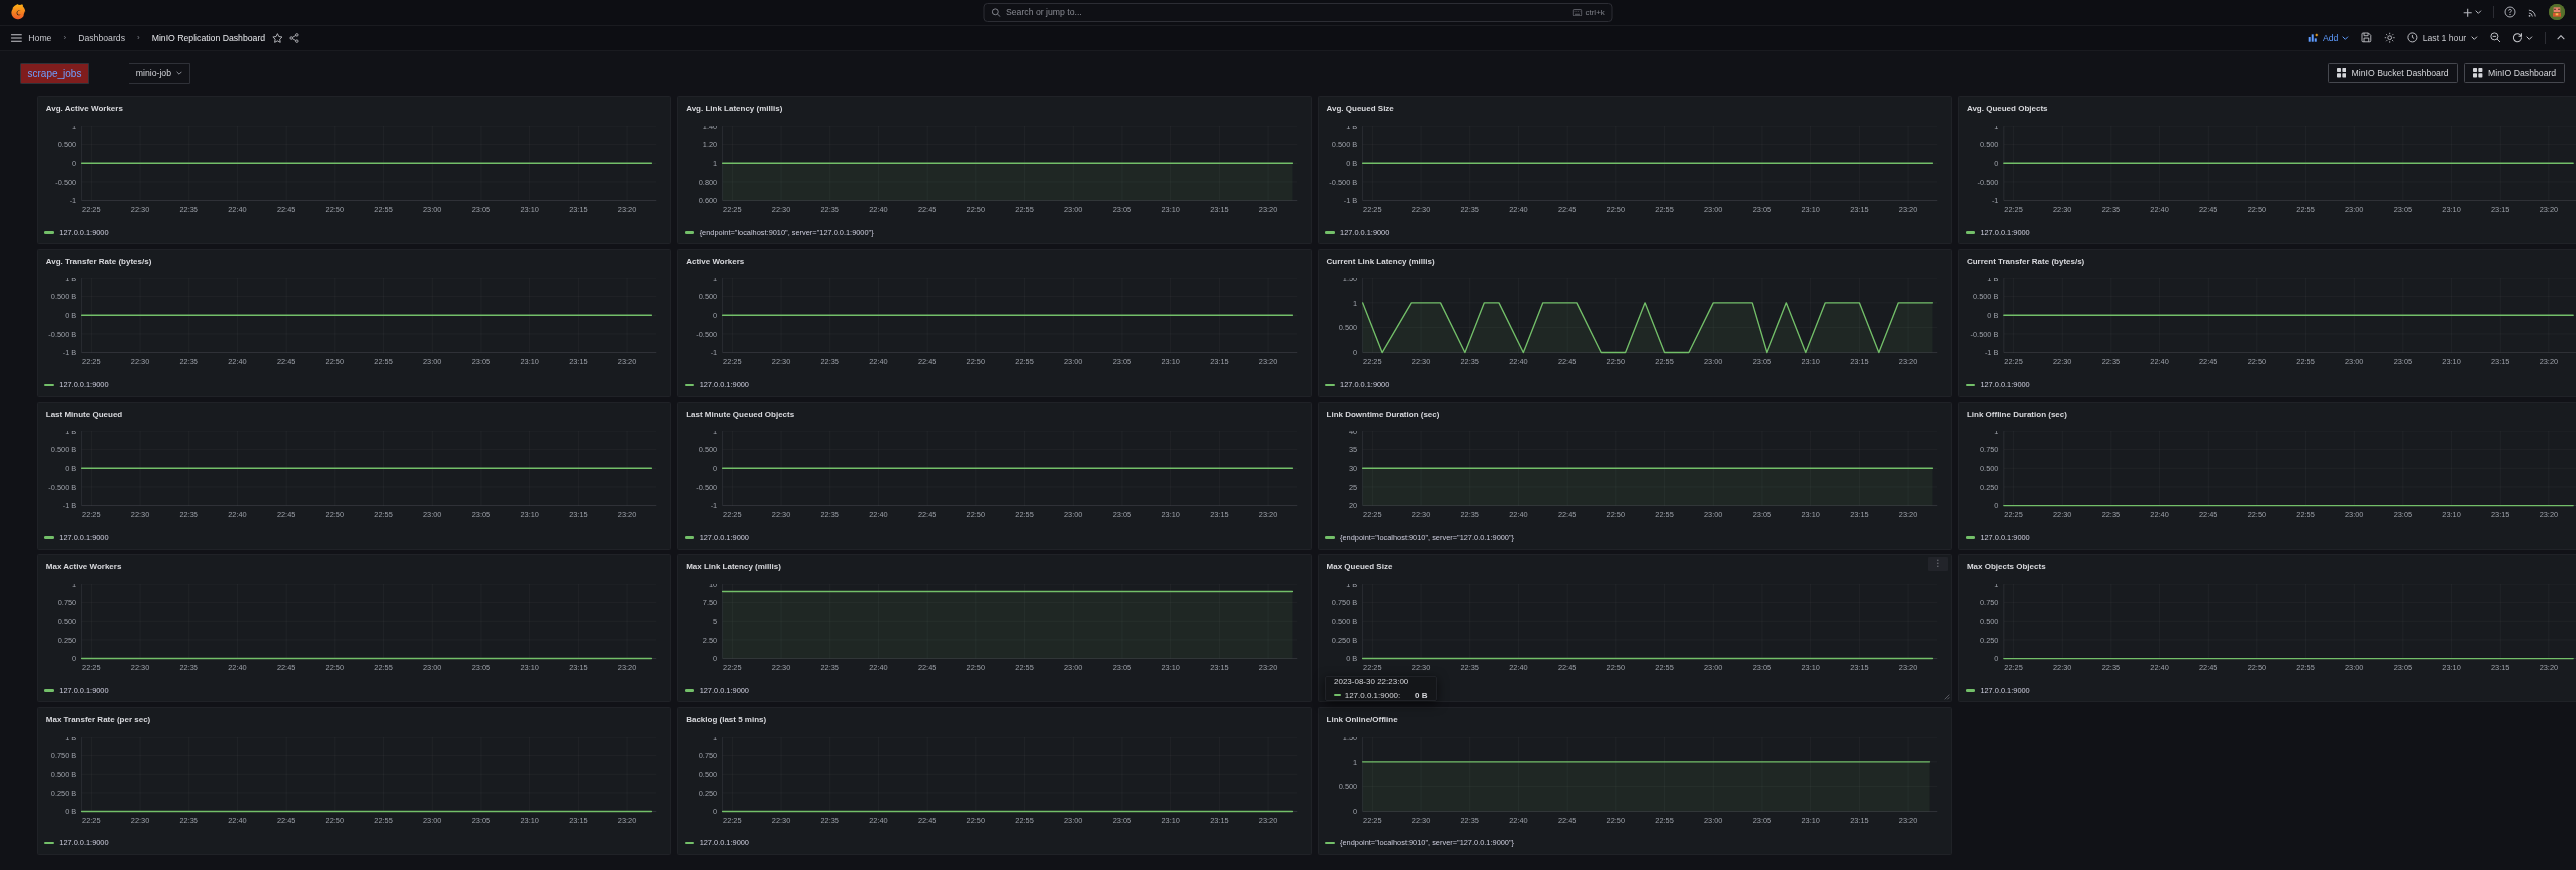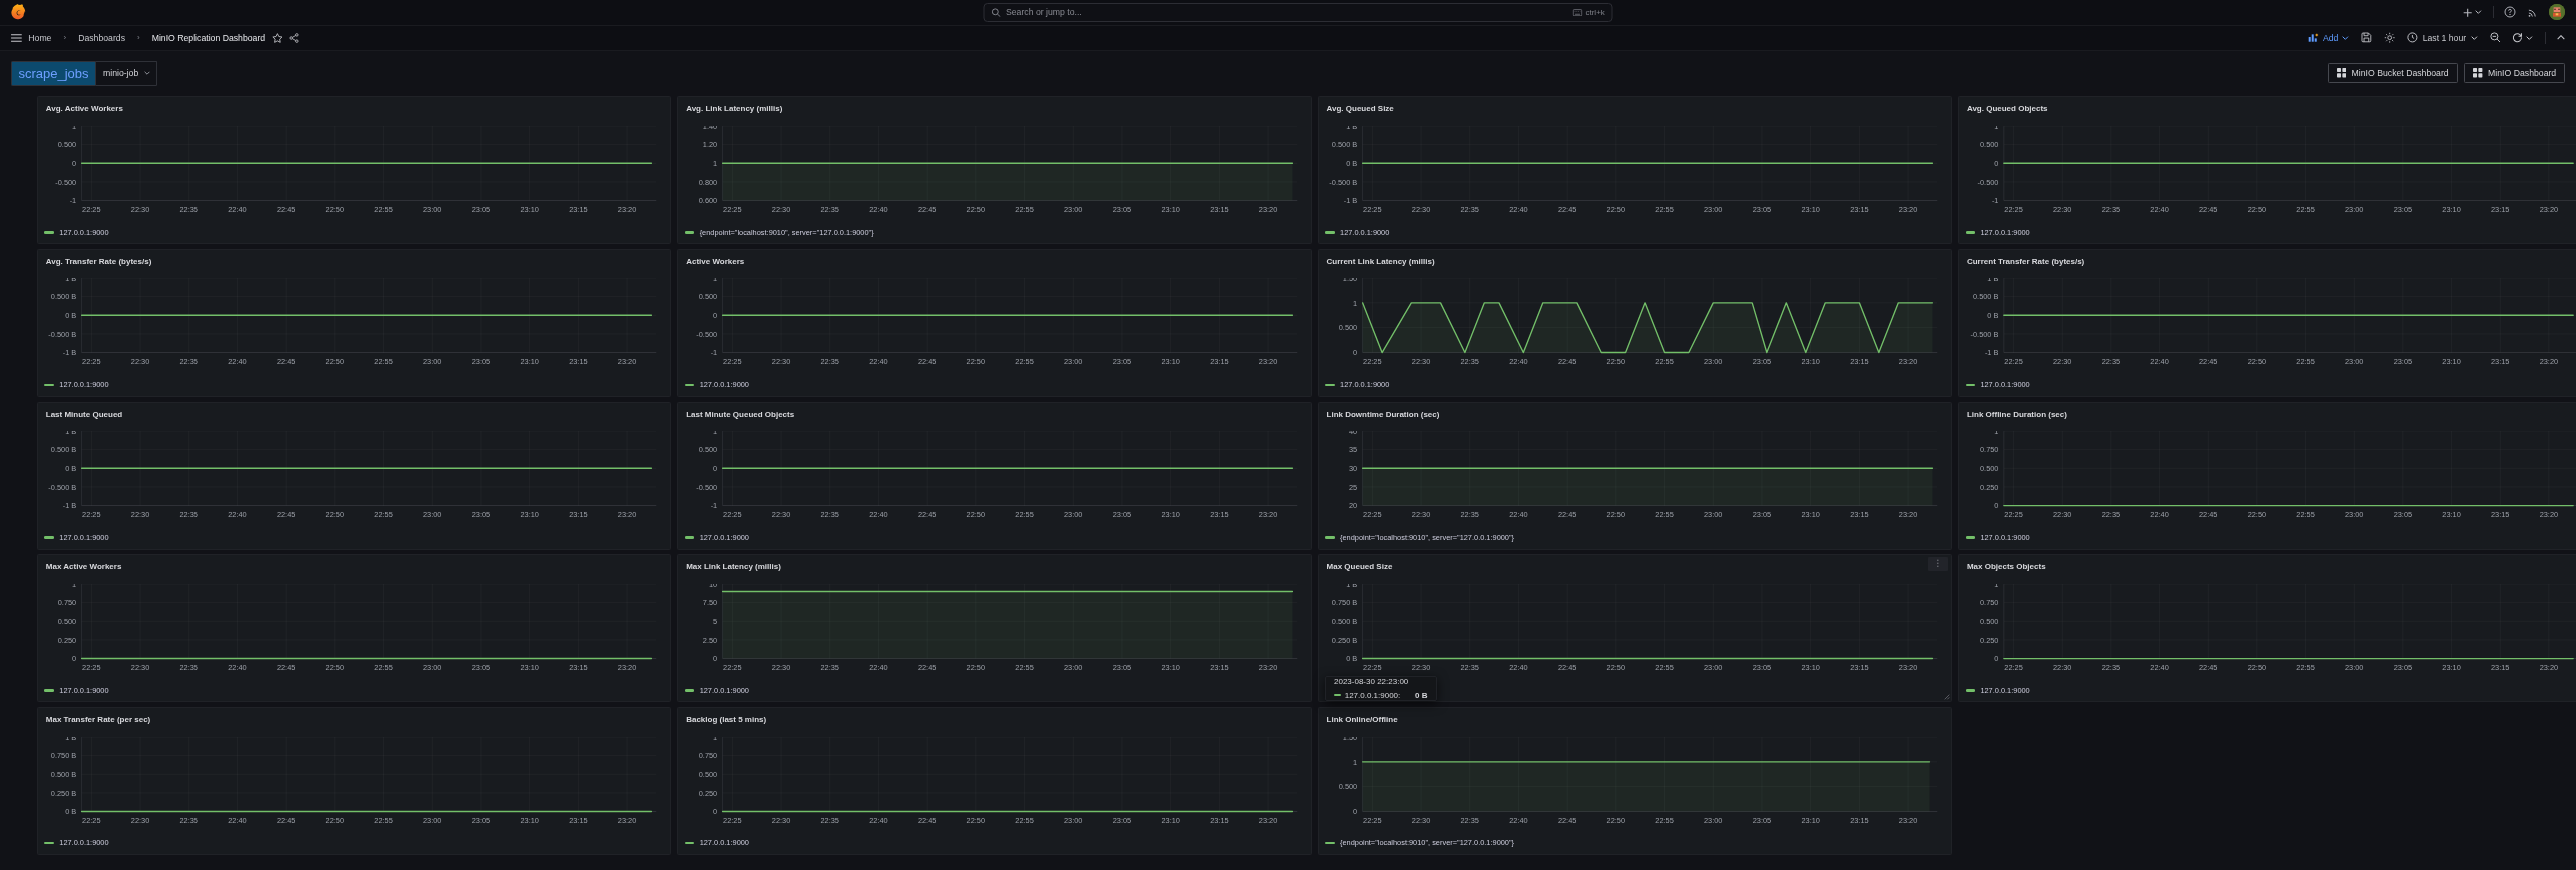--- a/index.html
+++ b/index.html
@@ -29,24 +29,24 @@
   .crumbs .sep { color:#7e8088; font-size:8px; }
   .crumbs .last { color:#e7e8ec; }
   .bar2-right { margin-left:auto; display:flex; gap:12px;
     font-size:8.7px; color:#c7c8cd; }
   .add-btn { display:flex; align-items:center; gap:4px; color:#5e9bfe; font-weight:500; }
   .timepick { display:flex; align-items:center; gap:4.7px; }
 
   
   .filter-row { height:36px; display:flex; align-items:center; padding:8px 10.8px 0; }
   .var-group { display:flex; }
-  .var-label { border:0.7px solid #2f3138; background:#0c4a6e; color:#6e9fff; font-size:13px;
-    padding:4px 6.7px; border-radius:1.3px 0 0 1.3px; }
+  .var-label { border:0.7px solid #2f3138; background:#7f1d1d; color:#6e9fff; font-size:10px;
+    padding:4px 6.7px; border-radius:1.3px 0 0 1.3px;margin-left:9px; }
   .var-value { border:0.7px solid #2f3138; border-left:none; background:#111217; color:#d3d4d9;
-    font-size:8.7px; padding:4px 6.7px; border-radius:0 1.3px 1.3px 0; display:flex; align-items:center; gap:5.4px; }
+    font-size:8.7px; padding:4px 6.7px; border-radius:0 1.3px 1.3px 0; display:flex; align-items:center; gap:5.4px;margin-left:40px; }
   .filter-links { margin-left:auto; display:flex; gap:6.7px; }
   .dash-link { display:flex; align-items:center; gap:5.4px; border:0.7px solid #46484f;
     border-radius:1.3px; padding:4px 8px; color:#d5d6da; font-size:8.7px; cursor:pointer; }
 
   
   .grid { display:grid; grid-template-columns:repeat(4,1fr); gap:4.7px 6px; padding:9.4px 10.8px 12px;margin-left:26px; }
   .panel { background:#181b1f; border:0.7px solid #202227; border-radius:1.3px; height:148px;
     padding:4px 6.7px 0; position:relative; display:flex; flex-direction:column; }
   .panel-title { font-size:8px; color:#d8d9dd; height:15px; line-height:15px; padding-left:1.3px; }
   .plot { position:relative; height:90px; margin-top:9.4px; }

